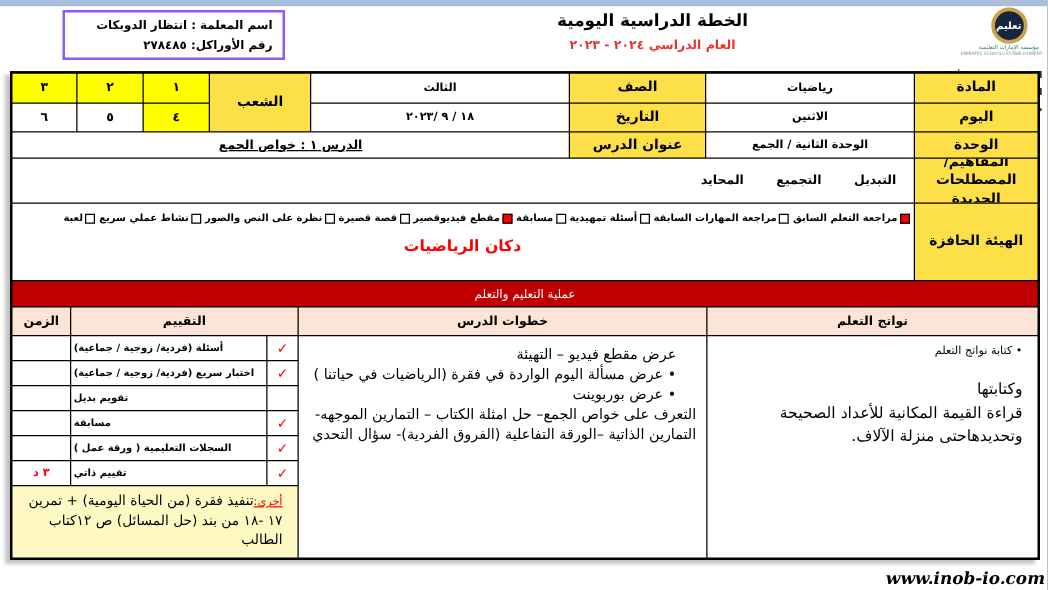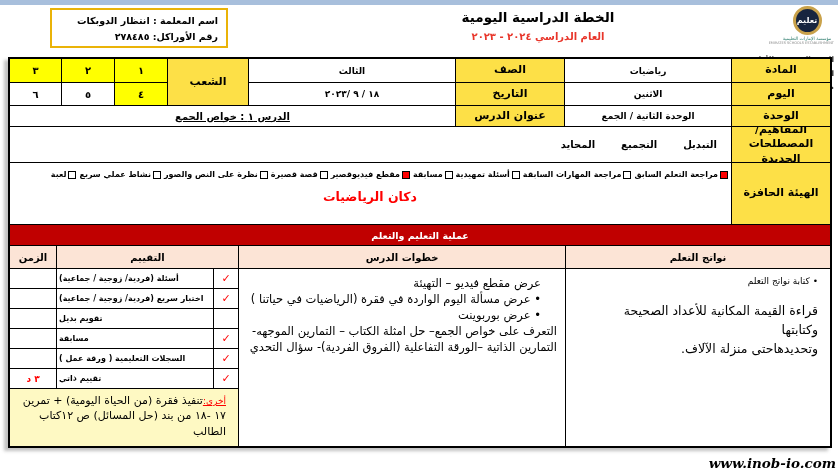--- a/index.html
+++ b/index.html
@@ -11,25 +11,25 @@
   
   .org-block { position:absolute; top:6px; right:4px; display:flex; direction:rtl; gap:6px; align-items:flex-start;flex-direction:column; }
   .logo { width:54px; text-align:center; }
   .logo-circle { width:29px; height:29px; border-radius:50%; background:#17253f; border:3px solid #c9a24b;
                  margin:0 auto; display:flex; align-items:center; justify-content:center; }
   .logo-circle span { color:#fff; font-size:8px; font-weight:bold; }
   .logo-sub1 { font-size:4.5px; color:#2e7d6e; margin-top:1px; white-space:nowrap; }
   .logo-sub2 { font-size:3.5px; color:#8a8a8a; white-space:nowrap; }
   .org-lines { text-align:right; font-size:7.5px; font-weight:bold; color:#2b2b2b; line-height:1.8; padding-top:2px; }
 
-  .title-block { position:absolute; top:9px; left:408px; width:260px; text-align:center; direction:rtl; }
+  .title-block { position:absolute; top:9px; left:392px; width:260px; text-align:center; direction:rtl; }
   .doc-title { font-size:13.5px; font-weight:bold; color:#000; }
   .doc-subtitle { font-size:10px; font-weight:bold; color:#e8352a; margin-top:6px; }
 
-  .teacher-box { position:absolute; top:8px; left:50px; width:178px; height:40px; border:2px solid #eab308;
+  .teacher-box { position:absolute; top:8px; left:50px; width:178px; height:40px; border:2px solid #8b5cf6;
                  direction:rtl; text-align:right; font-size:9.5px; font-weight:bold;
                  padding:3px 8px 0 0; line-height:1.7; }
 
   
   .sheet { position:absolute; top:57px; left:8px; width:824px; height:391px; border:2px solid #000;
            background:#000; display:flex; flex-direction:column; gap:1px; direction:rtl;
            box-shadow:-4px 3px 3px rgba(120,120,120,0.45); }
 
   .info-grid { display:grid; grid-template-columns:98px 166px 108px 206px 80px 52px 52px 51px;
                grid-template-rows:23px 22px 20px 35px 61px; gap:1px; background:#000; flex:0 0 auto; }
@@ -45,21 +45,21 @@
   .groups-label { grid-row:1 / 3; grid-column:5; }
   .concepts-cell { grid-column:2 / 9; justify-content:flex-start; padding-right:14px; font-weight:bold; font-size:10px; gap:26px; }
   .warmup-cell { grid-column:2 / 9; background:#fff; display:block; padding:7px 3px 0 2px; }
   .cb-line { display:flex; direction:rtl; align-items:center; font-size:8px; font-weight:bold; white-space:nowrap; }
   .cb-item { display:inline-flex; align-items:center; margin-left:3px; }
   .cb-box { width:8px; height:8px; border:1.2px solid #000; background:#fff; display:inline-block; margin-left:2px; flex:0 0 auto; }
   .cb-box.checked { background:#fe0000; }
   .warmup-note { text-align:center; color:#fe0000; font-weight:bold; font-size:12.5px; margin-top:10px; }
 
   .banner { flex:0 0 20px; background:#c00000; color:#fff; display:flex; align-items:center; justify-content:center;
-            font-size:9.5px; font-weight:bold; }
+            font-size:9.5px; font-weight:normal; }
 
   .process-grid { flex:1 1 auto; display:grid; grid-template-columns:264px 326px 24px 156px 46px;
                   grid-template-rows:22px 19px 19px 19px 19px 19px 19px 1fr; gap:1px; background:#000; }
   .phead { background:#fce4d6; font-weight:bold; font-size:10px; }
 
   .outcomes { grid-column:1; grid-row:2 / 9; background:#fff; display:block; text-align:right; direction:rtl;
               padding:7px 12px 0 4px; }
   .outcomes .b { font-size:9px; margin-bottom:16px; }
   .outcomes .t { font-size:12.5px; line-height:1.5; }
 
@@ -193,22 +193,22 @@
     <div class="process-grid">
 
       <div class="cell phead" style="grid-column:1; grid-row:1;">نواتج التعلم</div>
       <div class="cell phead" style="grid-column:2; grid-row:1;">خطوات الدرس</div>
       <div class="cell phead" style="grid-column:3/5; grid-row:1;">التقييم</div>
       <div class="cell phead" style="grid-column:5; grid-row:1;">الزمن</div>
 
       <div class="outcomes">
         <div class="b">•  كتابة نواتج التعلم</div>
         <div class="t">
+          <div>وكتابتها</div>
           <div>قراءة القيمة المكانية للأعداد الصحيحة</div>
-          <div>وكتابتها</div>
           <div>وتحديدهاحتى منزلة الآلاف.</div>
         </div>
       </div>
 
       <div class="steps">
         <div class="step ind">عرض مقطع فيديو – التهيئة</div>
         <div class="step ind">•  عرض مسألة اليوم الواردة في فقرة (الرياضيات في حياتنا )</div>
         <div class="step ind">•  عرض بوربوينت</div>
         <div class="step">التعرف على خواص الجمع– حل امثلة الكتاب – التمارين الموجهه-التمارين الذاتية –الورقة التفاعلية (الفروق الفردية)- سؤال التحدي</div>
       </div>

